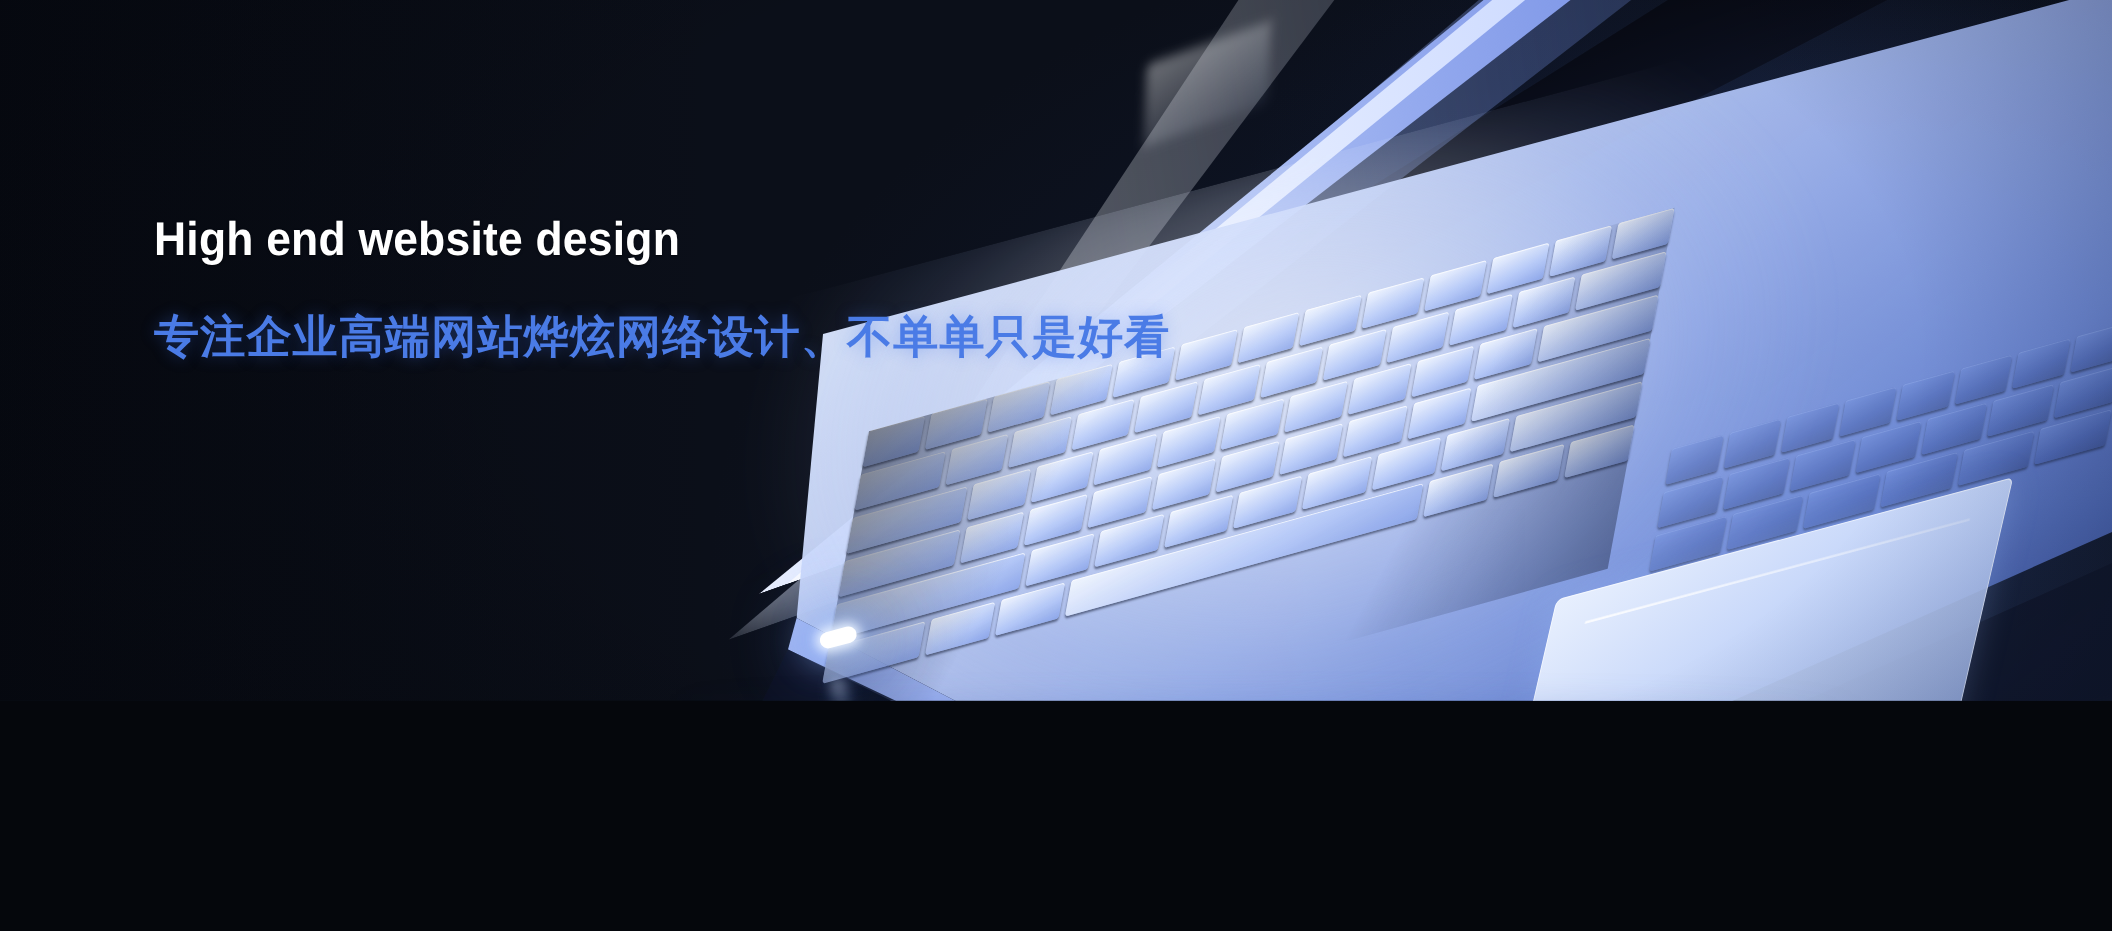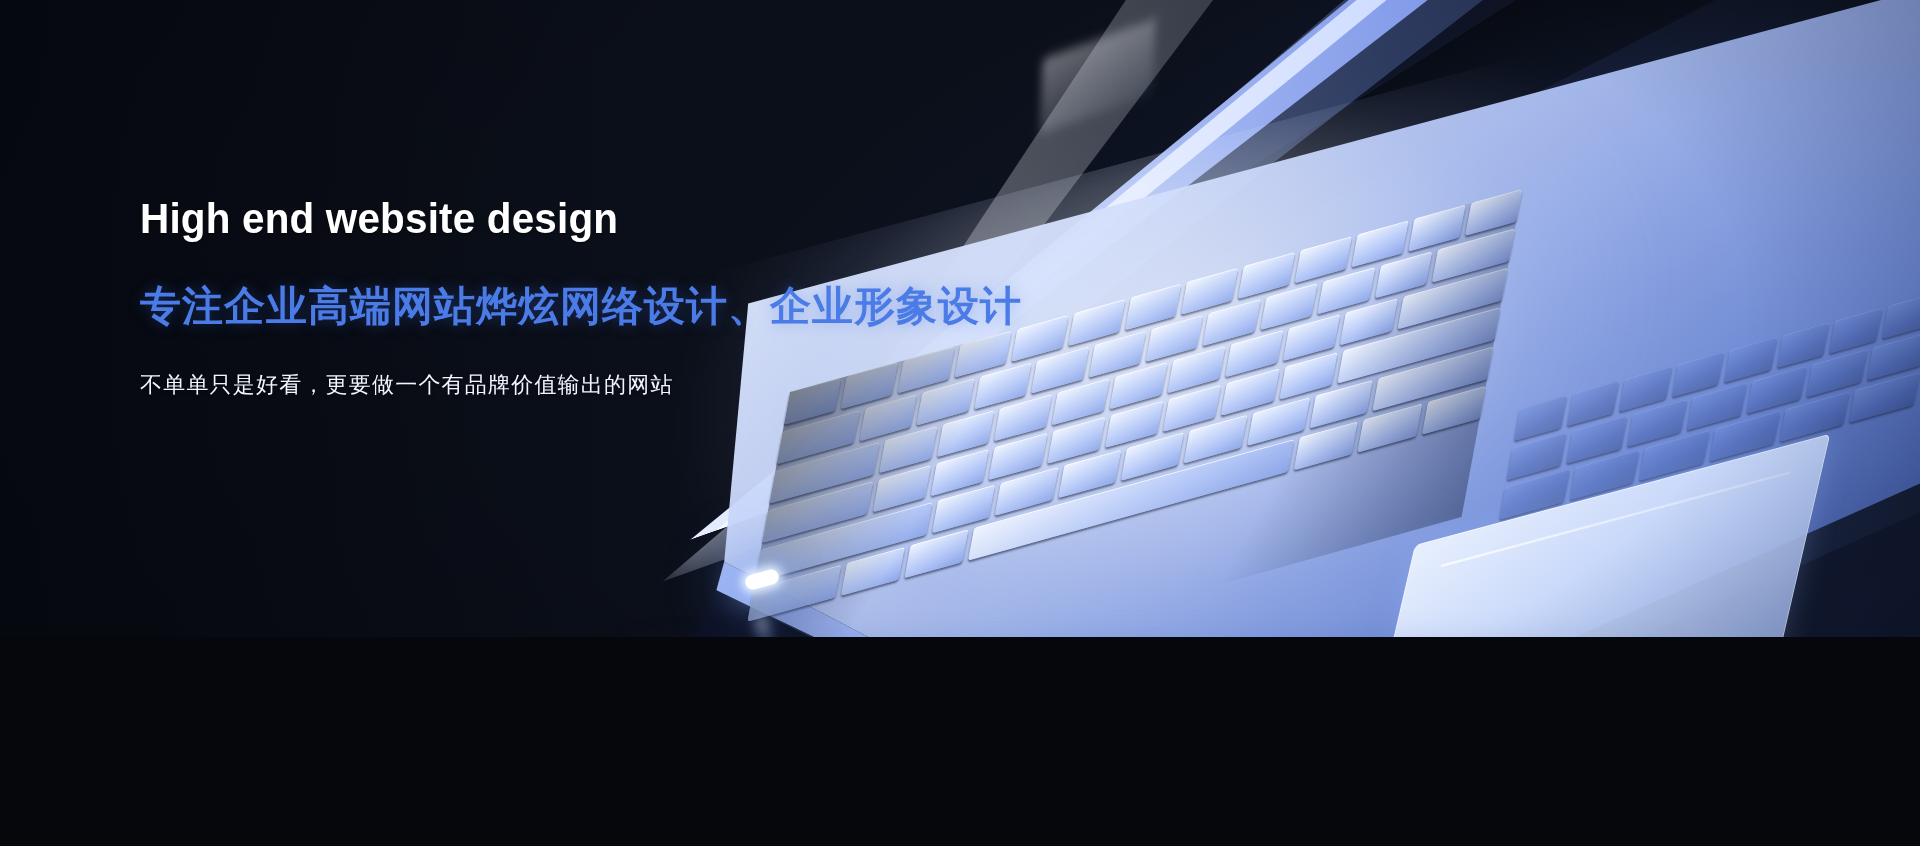--- a/index.html
+++ b/index.html
@@ -446,17 +446,16 @@
     <div class="led"></div>
     <div class="led-reflect"></div>
 
     <div class="table-reflect"></div>
   </div>
 
   <div class="vignette"></div>
 
   <div class="copy">
     <div class="headline-en">High end website design</div>
-    <div class="headline-cn">专注企业高端网站烨炫网络设计、企业形象设计</div>
-    <div class="sub-cn">不单单只是好看，更要做一个有品牌价值输出的网站</div>
+    <div class="headline-cn">专注企业高端网站烨炫网络设计、不单单只是好看</div>
   </div>
 
 </div>
 
 </body></html>

